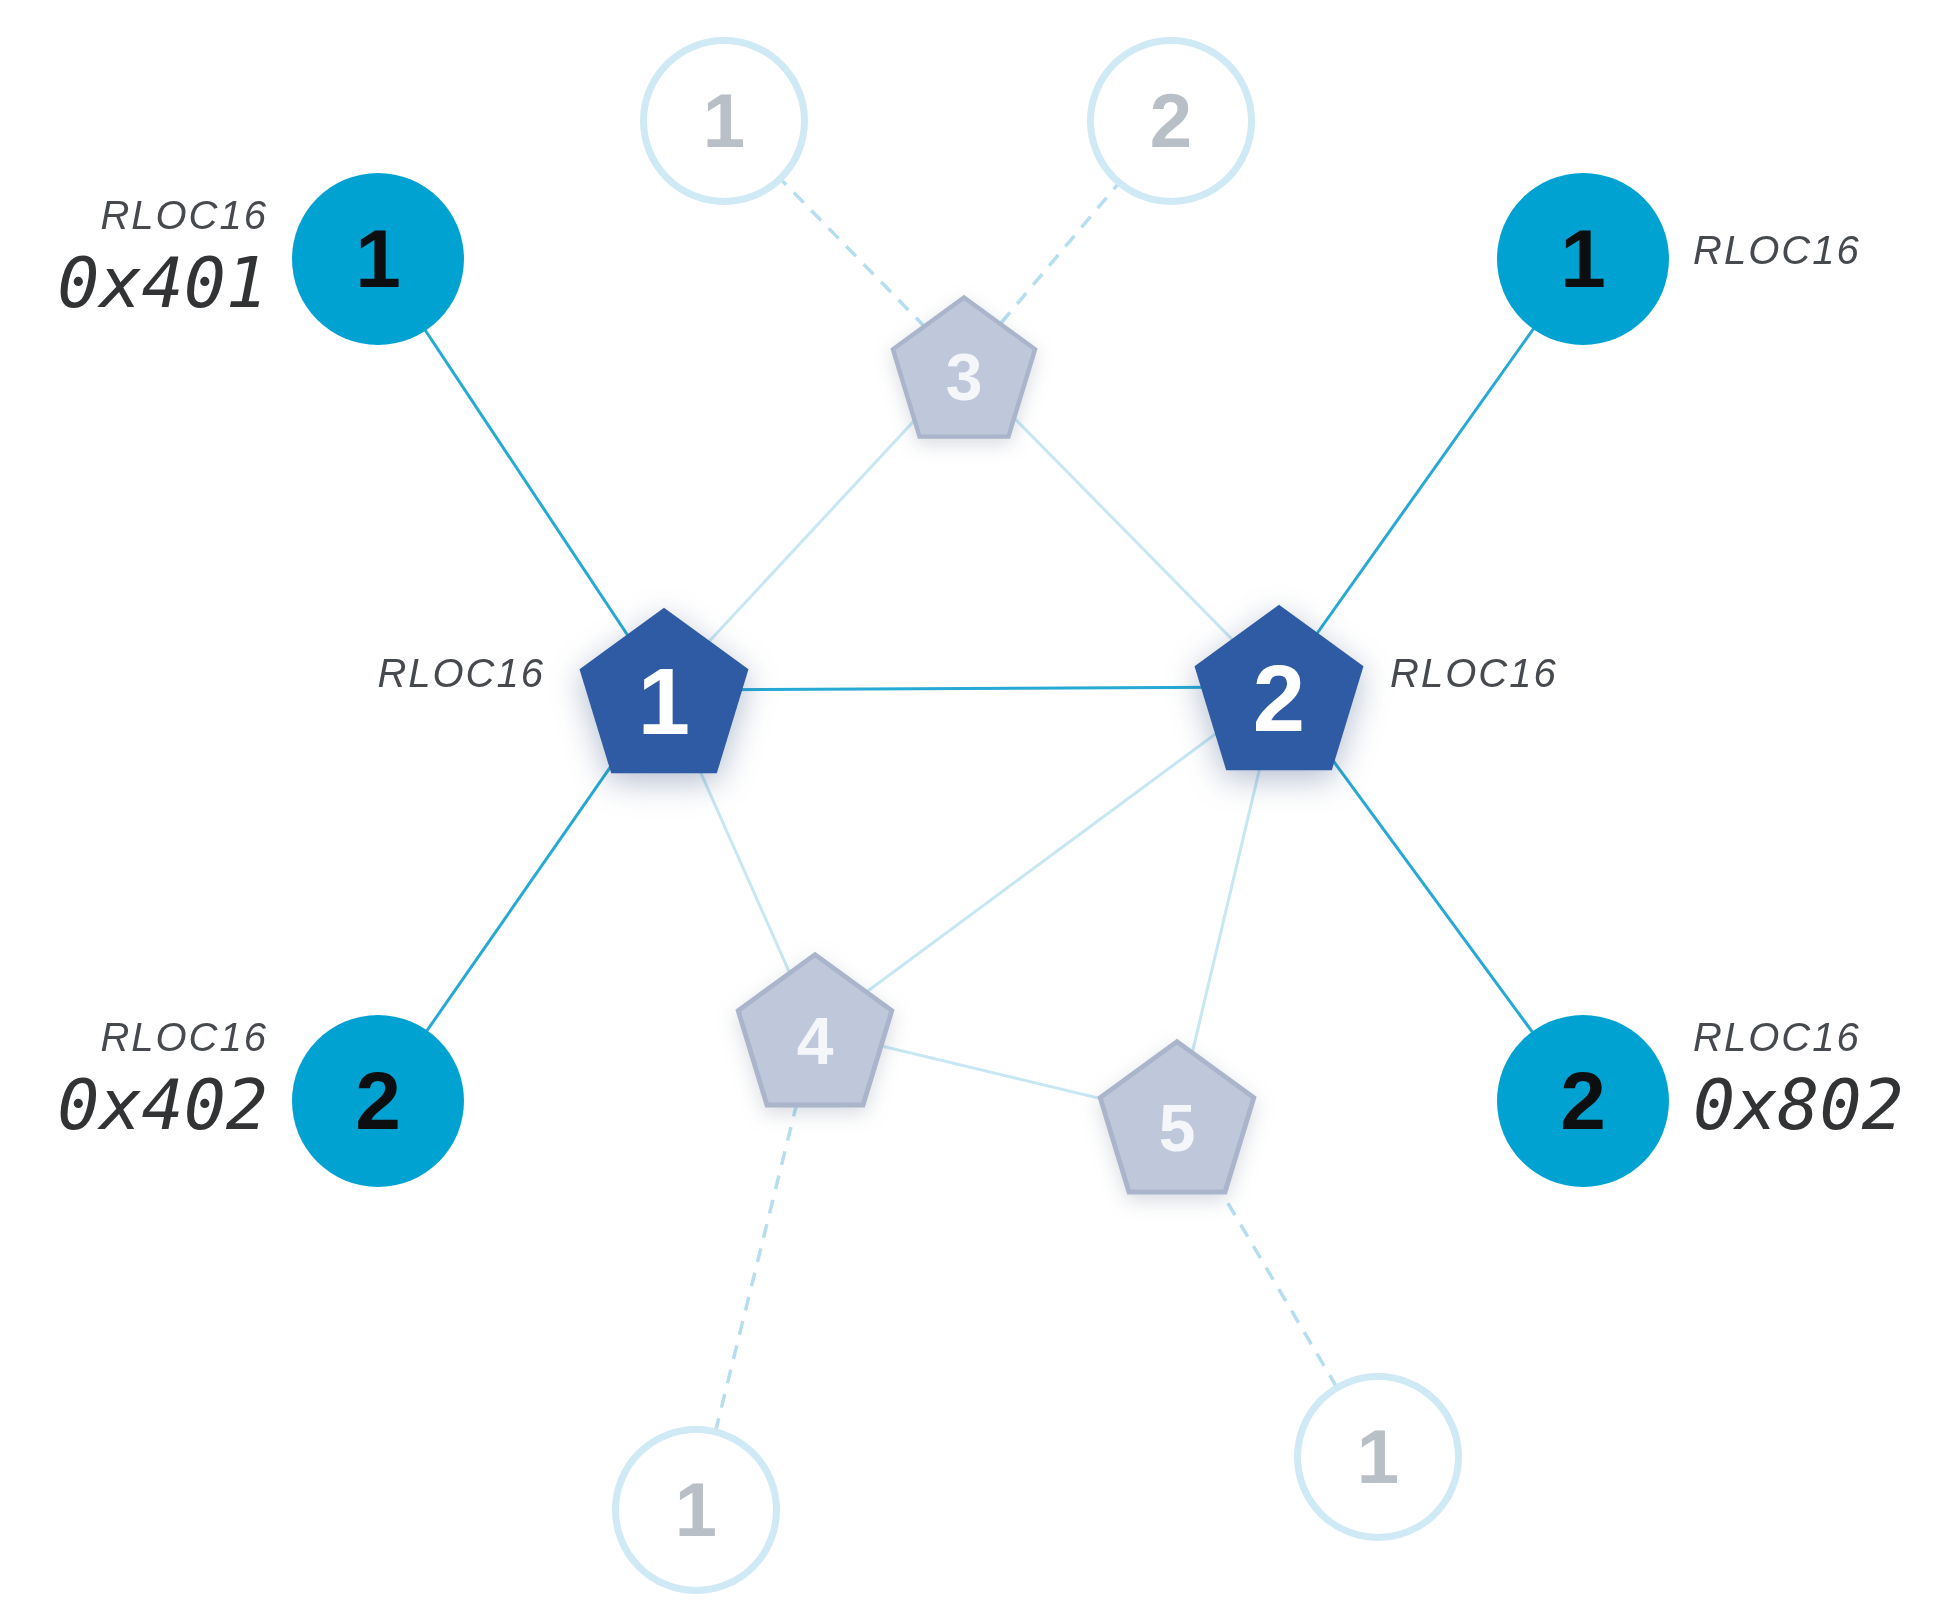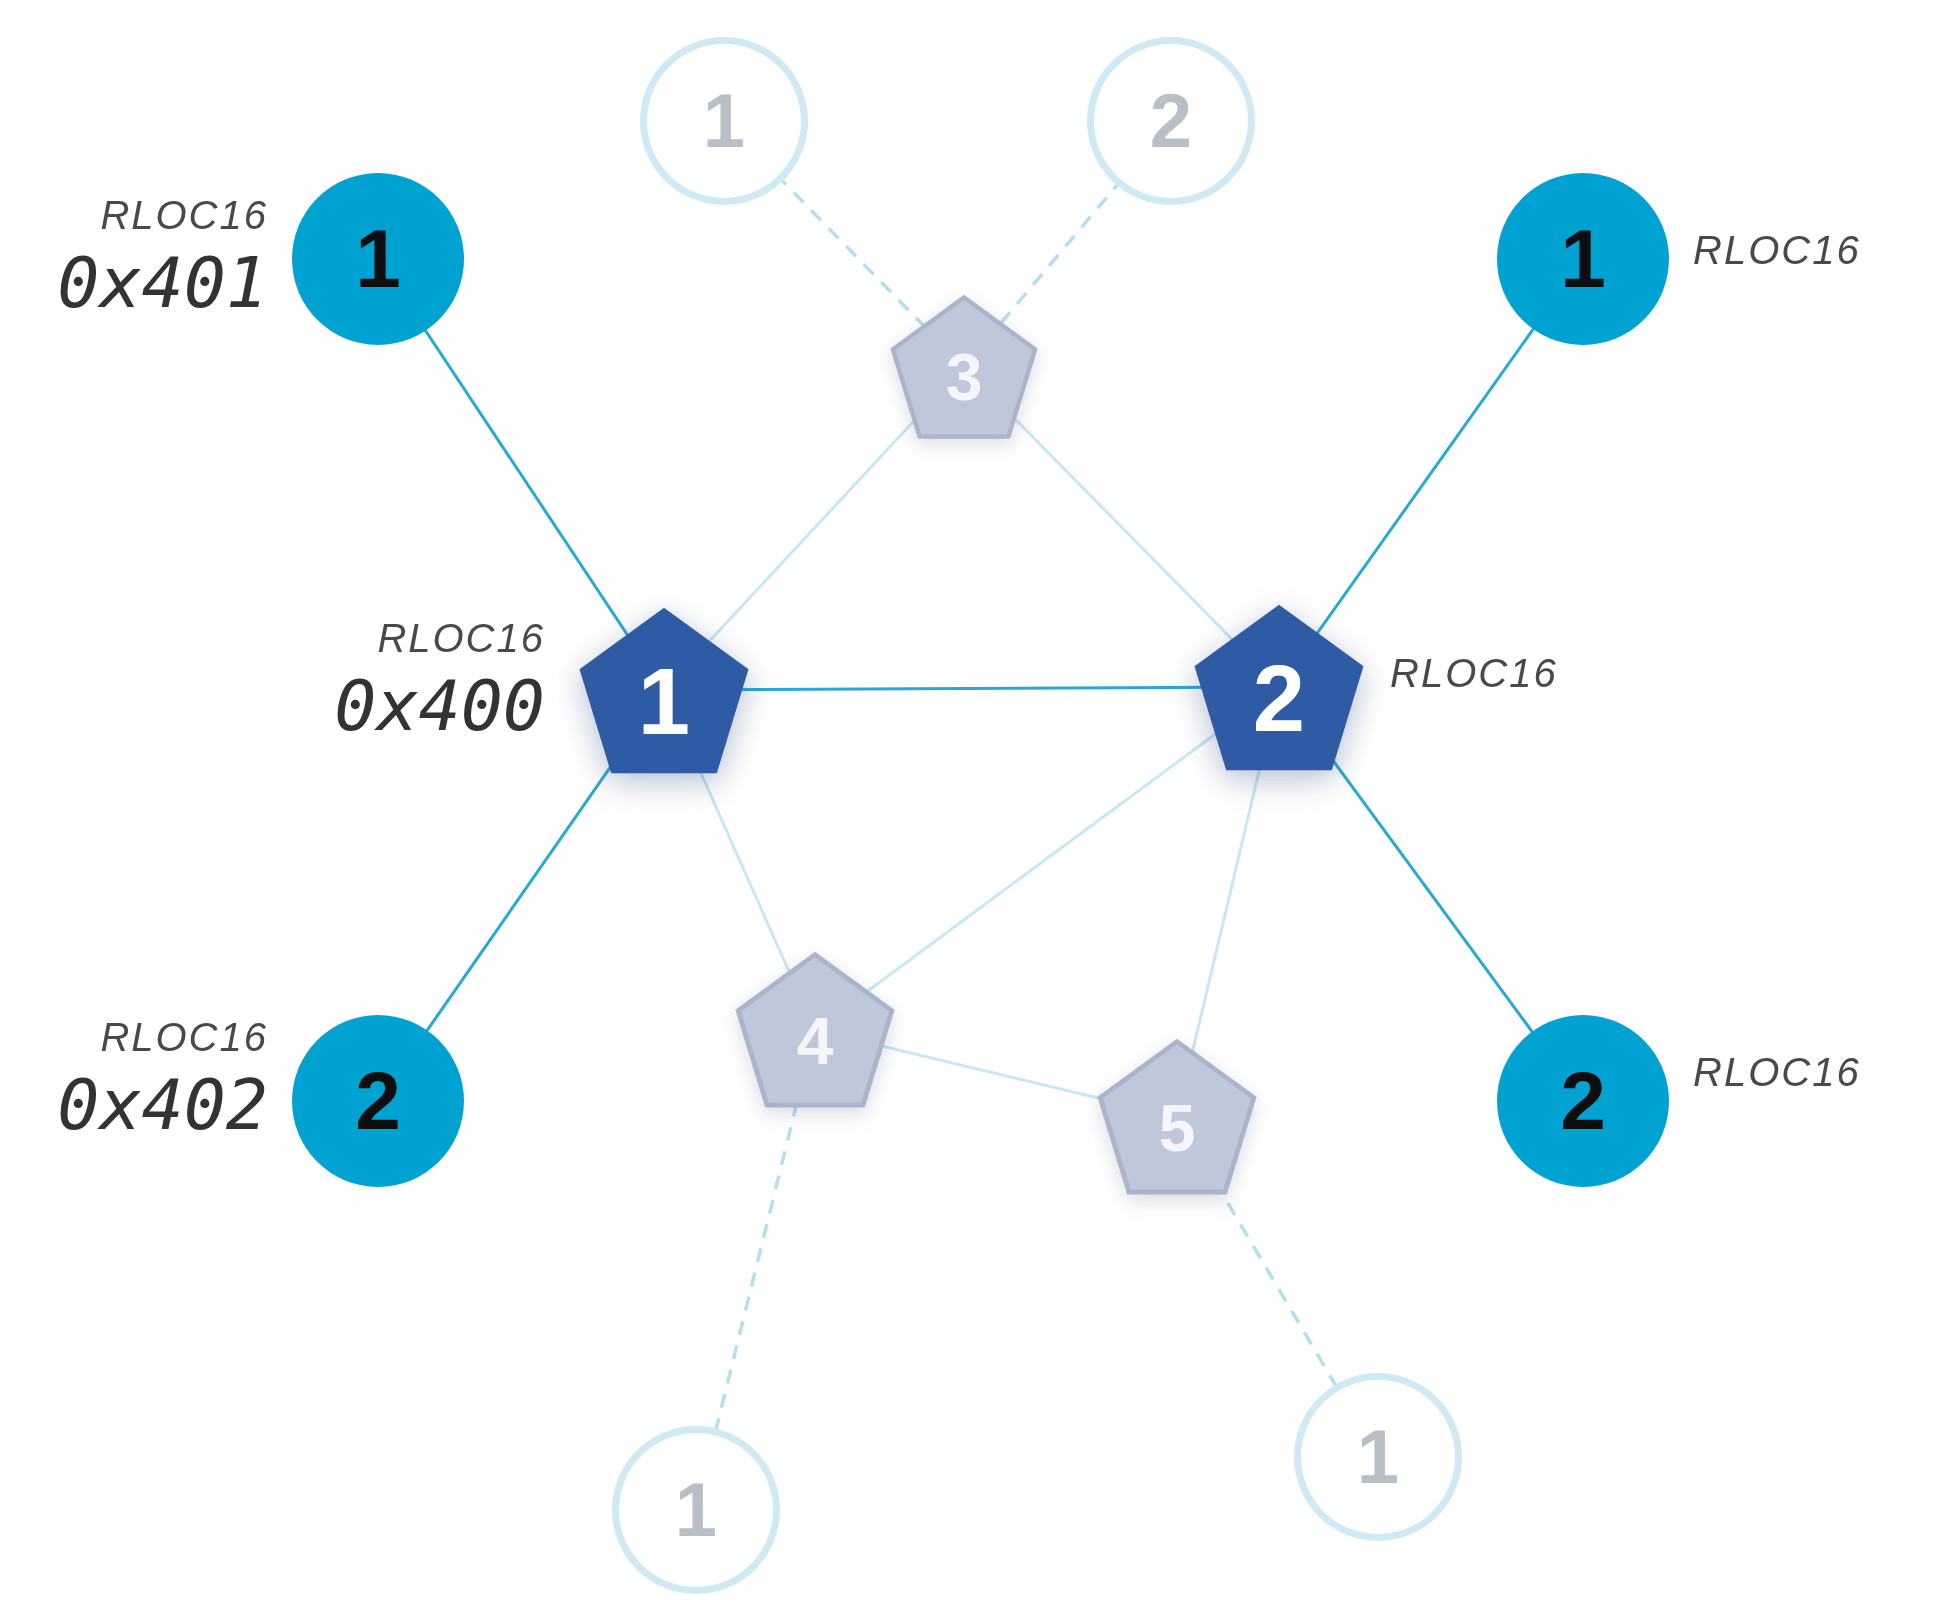--- a/index.html
+++ b/index.html
@@ -146,26 +146,26 @@
 
   <div class="rloc-label right" style="left: 268px; top: 255px;">
     <div class="rloc-title">RLOC16</div>
     <div class="rloc-value">0x401</div>
   </div>
   <div class="rloc-label left" style="left: 1693px; top: 255px;">
     <div class="rloc-title">RLOC16</div>
   </div>
   <div class="rloc-label right" style="left: 545px; top: 678px;">
     <div class="rloc-title">RLOC16</div>
-    <div class="rloc-value">0x400</div>
   </div>
   <div class="rloc-label left" style="left: 1390px; top: 678px;">
     <div class="rloc-title">RLOC16</div>
   </div>
   <div class="rloc-label right" style="left: 268px; top: 1077px;">
     <div class="rloc-title">RLOC16</div>
     <div class="rloc-value">0x402</div>
   </div>
   <div class="rloc-label left" style="left: 1693px; top: 1077px;">
     <div class="rloc-title">RLOC16</div>
+    <div class="rloc-value">0x802</div>
   </div>
 
 </div>
 
 </body></html>

